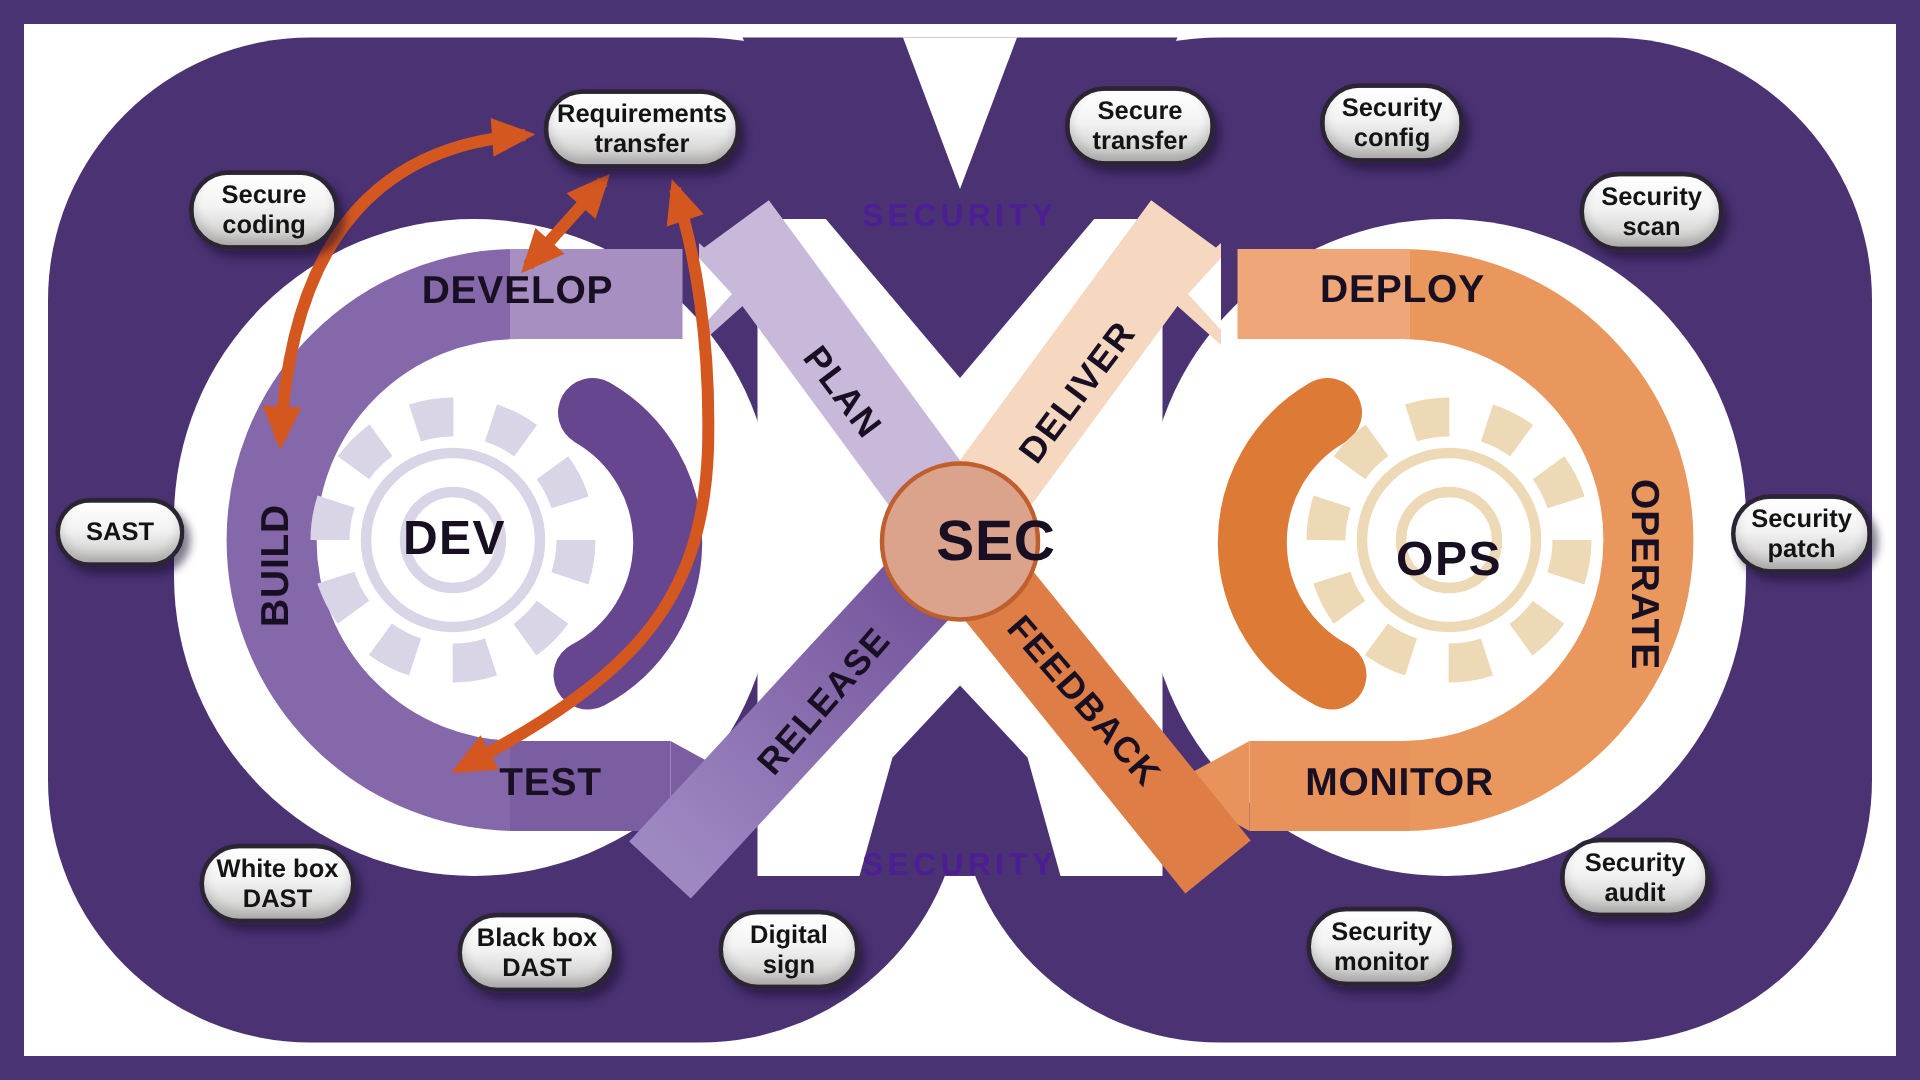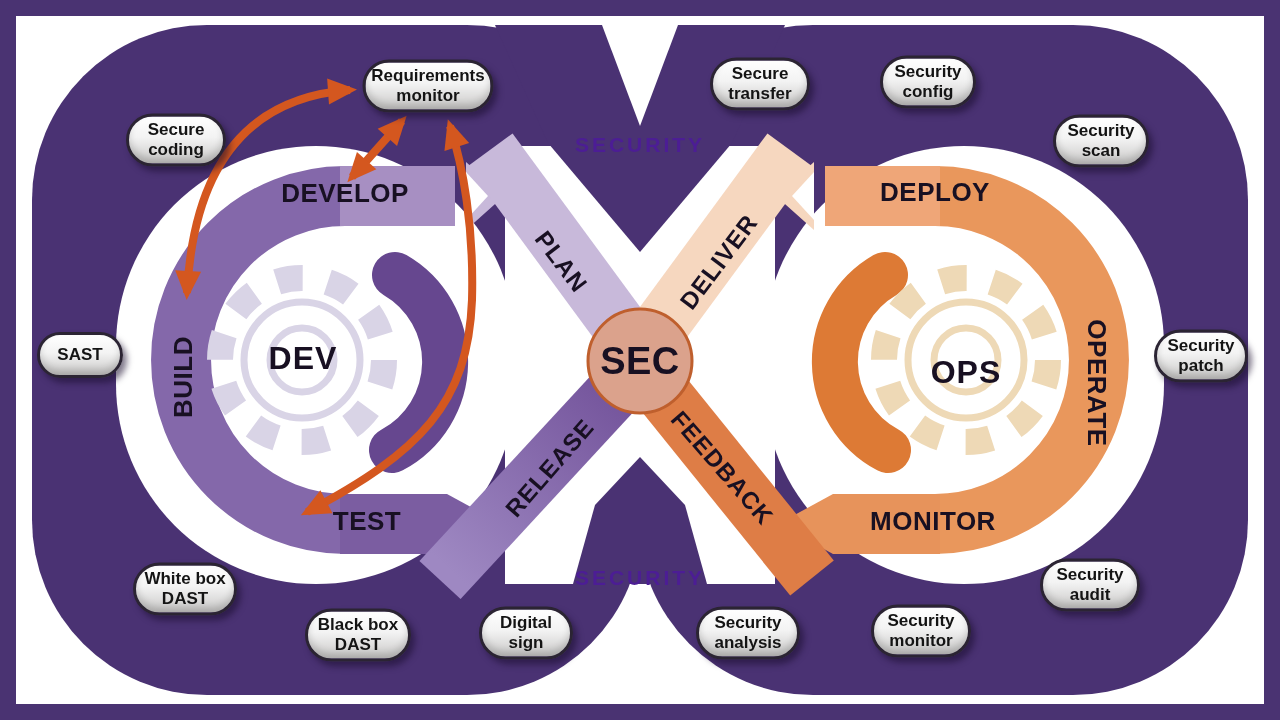--- a/index.html
+++ b/index.html
@@ -10,21 +10,21 @@
   .art{position:absolute;left:0;top:0;width:1280px;height:720px;}
   
   .lbl{
     position:absolute;transform:translate(-50%,-50%) rotate(var(--r,0deg));
     font-weight:bold;color:#181022;white-space:nowrap;line-height:1;
     letter-spacing:0.5px;
   }
   .stage-lbl{font-size:26px;}
   .band-lbl{font-size:24px;letter-spacing:1px;}
   .core-lbl{font-size:32px;letter-spacing:1px;}
-  .sec-lbl{font-size:38px;}
+  .sec-lbl{font-size:38px;margin-left:24px;}
   .security-lbl{font-size:21px;color:#4c1d95;letter-spacing:3px;}
   
   .pill{
     position:absolute;transform:translate(-50%,-50%);
     display:flex;align-items:center;justify-content:center;text-align:center;
     min-height:50px;padding:4px 6px;box-sizing:border-box;
     font-size:17px;font-weight:bold;line-height:1.15;color:#141414;
     background:linear-gradient(180deg,#ffffff 0%,#f3f3f3 45%,#c9c8c7 100%);
     border:3px solid #2b2433;border-radius:30px;
     box-shadow:4px 5px 6px rgba(25,12,45,0.55), inset 0 -5px 7px rgba(0,0,0,0.16);
@@ -124,27 +124,26 @@
 
   <div class="lbl band-lbl" style="left:561px;top:262px;--r:53deg">PLAN</div>
   <div class="lbl band-lbl" style="left:719px;top:262px;--r:-53deg">DELIVER</div>
   <div class="lbl band-lbl" style="left:550px;top:468px;--r:-49deg">RELEASE</div>
   <div class="lbl band-lbl" style="left:722px;top:468px;--r:49deg">FEEDBACK</div>
 
   <div class="lbl core-lbl" style="left:303px;top:358px">DEV</div>
   <div class="lbl core-lbl" style="left:966px;top:372px">OPS</div>
   <div class="lbl sec-lbl" style="left:640px;top:361px">SEC</div>
 
-  <div class="pill" style="left:428px;top:86px;width:131px">Requirements monitor</div>
+  <div class="pill" style="left:428px;top:86px;width:131px">Requirements transfer</div>
   <div class="pill" style="left:176px;top:140px;width:100px">Secure coding</div>
   <div class="pill" style="left:928px;top:82px;width:96px">Security config</div>
   <div class="pill" style="left:760px;top:84px;width:100px">Secure transfer</div>
   <div class="pill" style="left:1101px;top:141px;width:96px">Security scan</div>
   <div class="pill" style="left:1201px;top:356px;width:94px">Security patch</div>
   <div class="pill small" style="left:80px;top:355px;width:86px">SAST</div>
   <div class="pill" style="left:185px;top:589px;width:104px">White box DAST</div>
   <div class="pill" style="left:358px;top:635px;width:106px">Black box DAST</div>
   <div class="pill" style="left:526px;top:633px;width:94px">Digital sign</div>
-  <div class="pill" style="left:748px;top:633px;width:104px">Security analysis</div>
   <div class="pill" style="left:921px;top:631px;width:100px">Security monitor</div>
   <div class="pill" style="left:1090px;top:585px;width:100px">Security audit</div>
 
 </div>
 
 </body></html>

